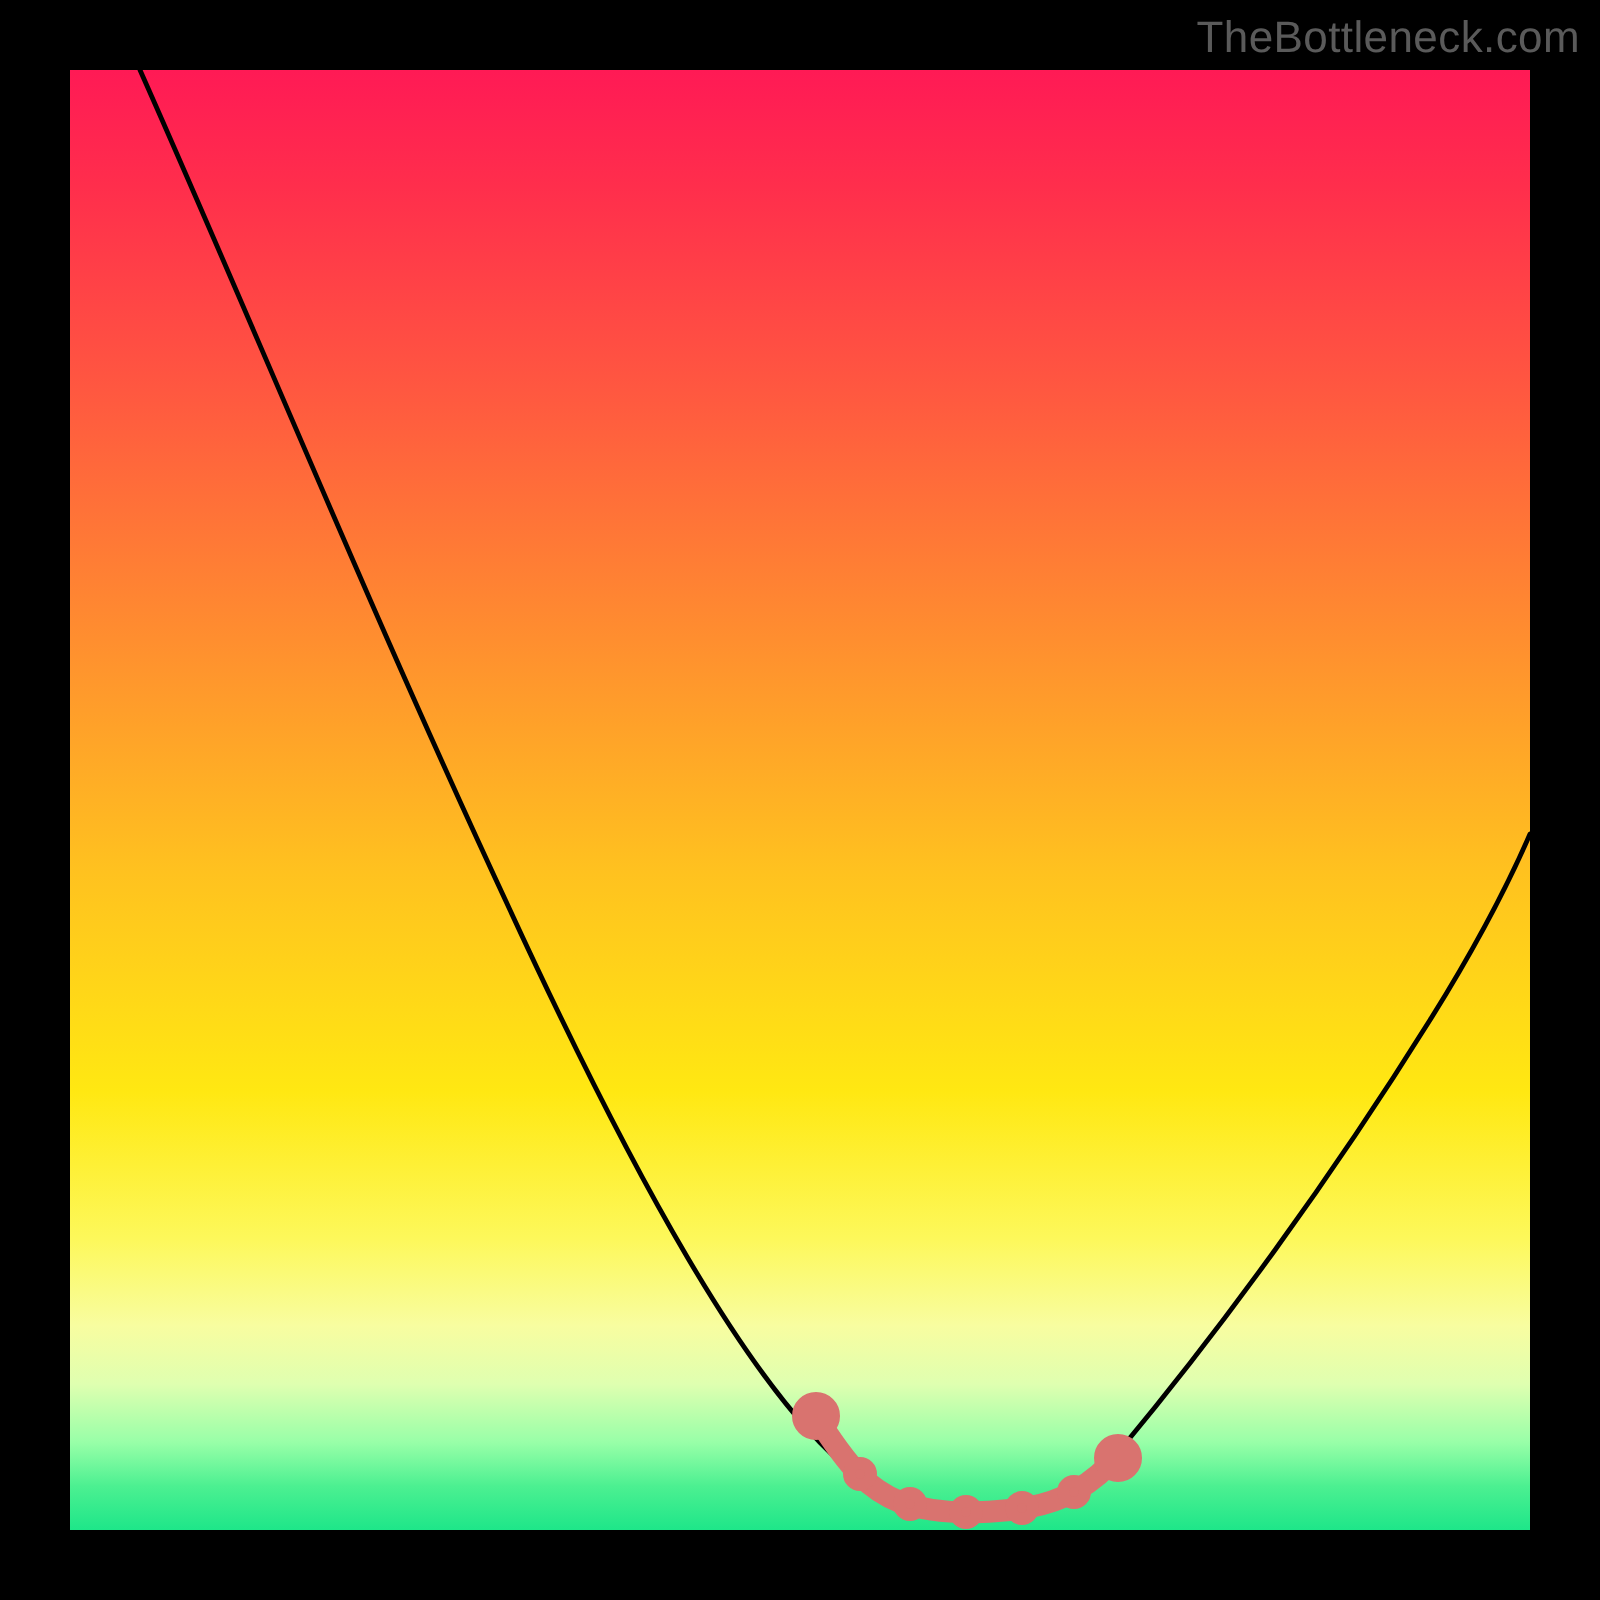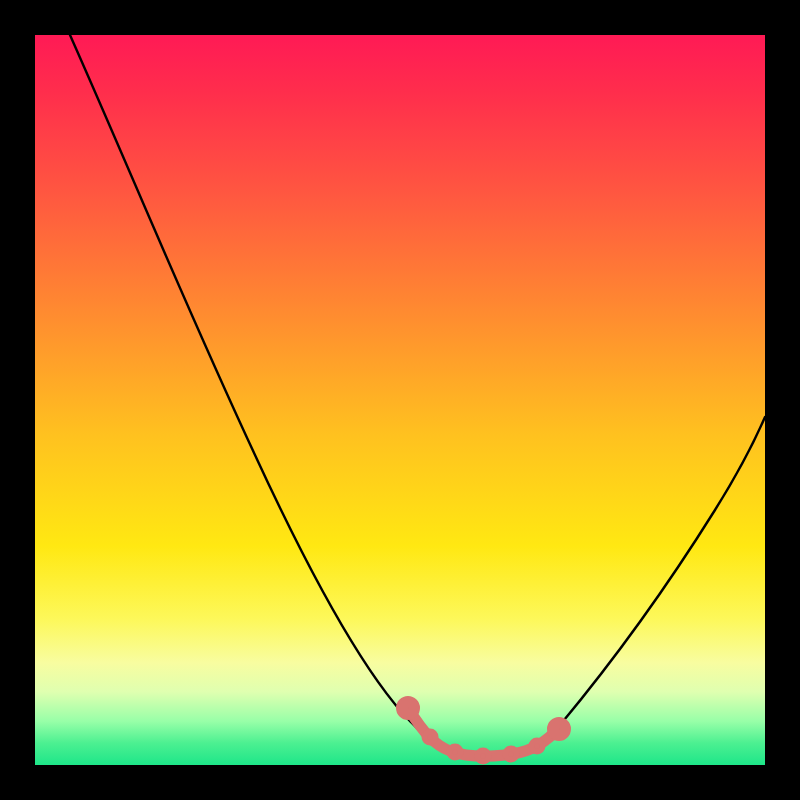--- a/index.html
+++ b/index.html
@@ -88,13 +88,14 @@
         <circle cx="524" cy="694" r="6.5"></circle>
         <circle cx="395" cy="702" r="3"></circle>
         <circle cx="420" cy="717" r="3"></circle>
         <circle cx="448" cy="721" r="3"></circle>
         <circle cx="476" cy="719" r="3"></circle>
         <circle cx="502" cy="711" r="3"></circle>
       </g>
     </svg>
   </div>
 
+  <div class="watermark">TheBottleneck.com</div>
 </div>
 
 </body></html>

